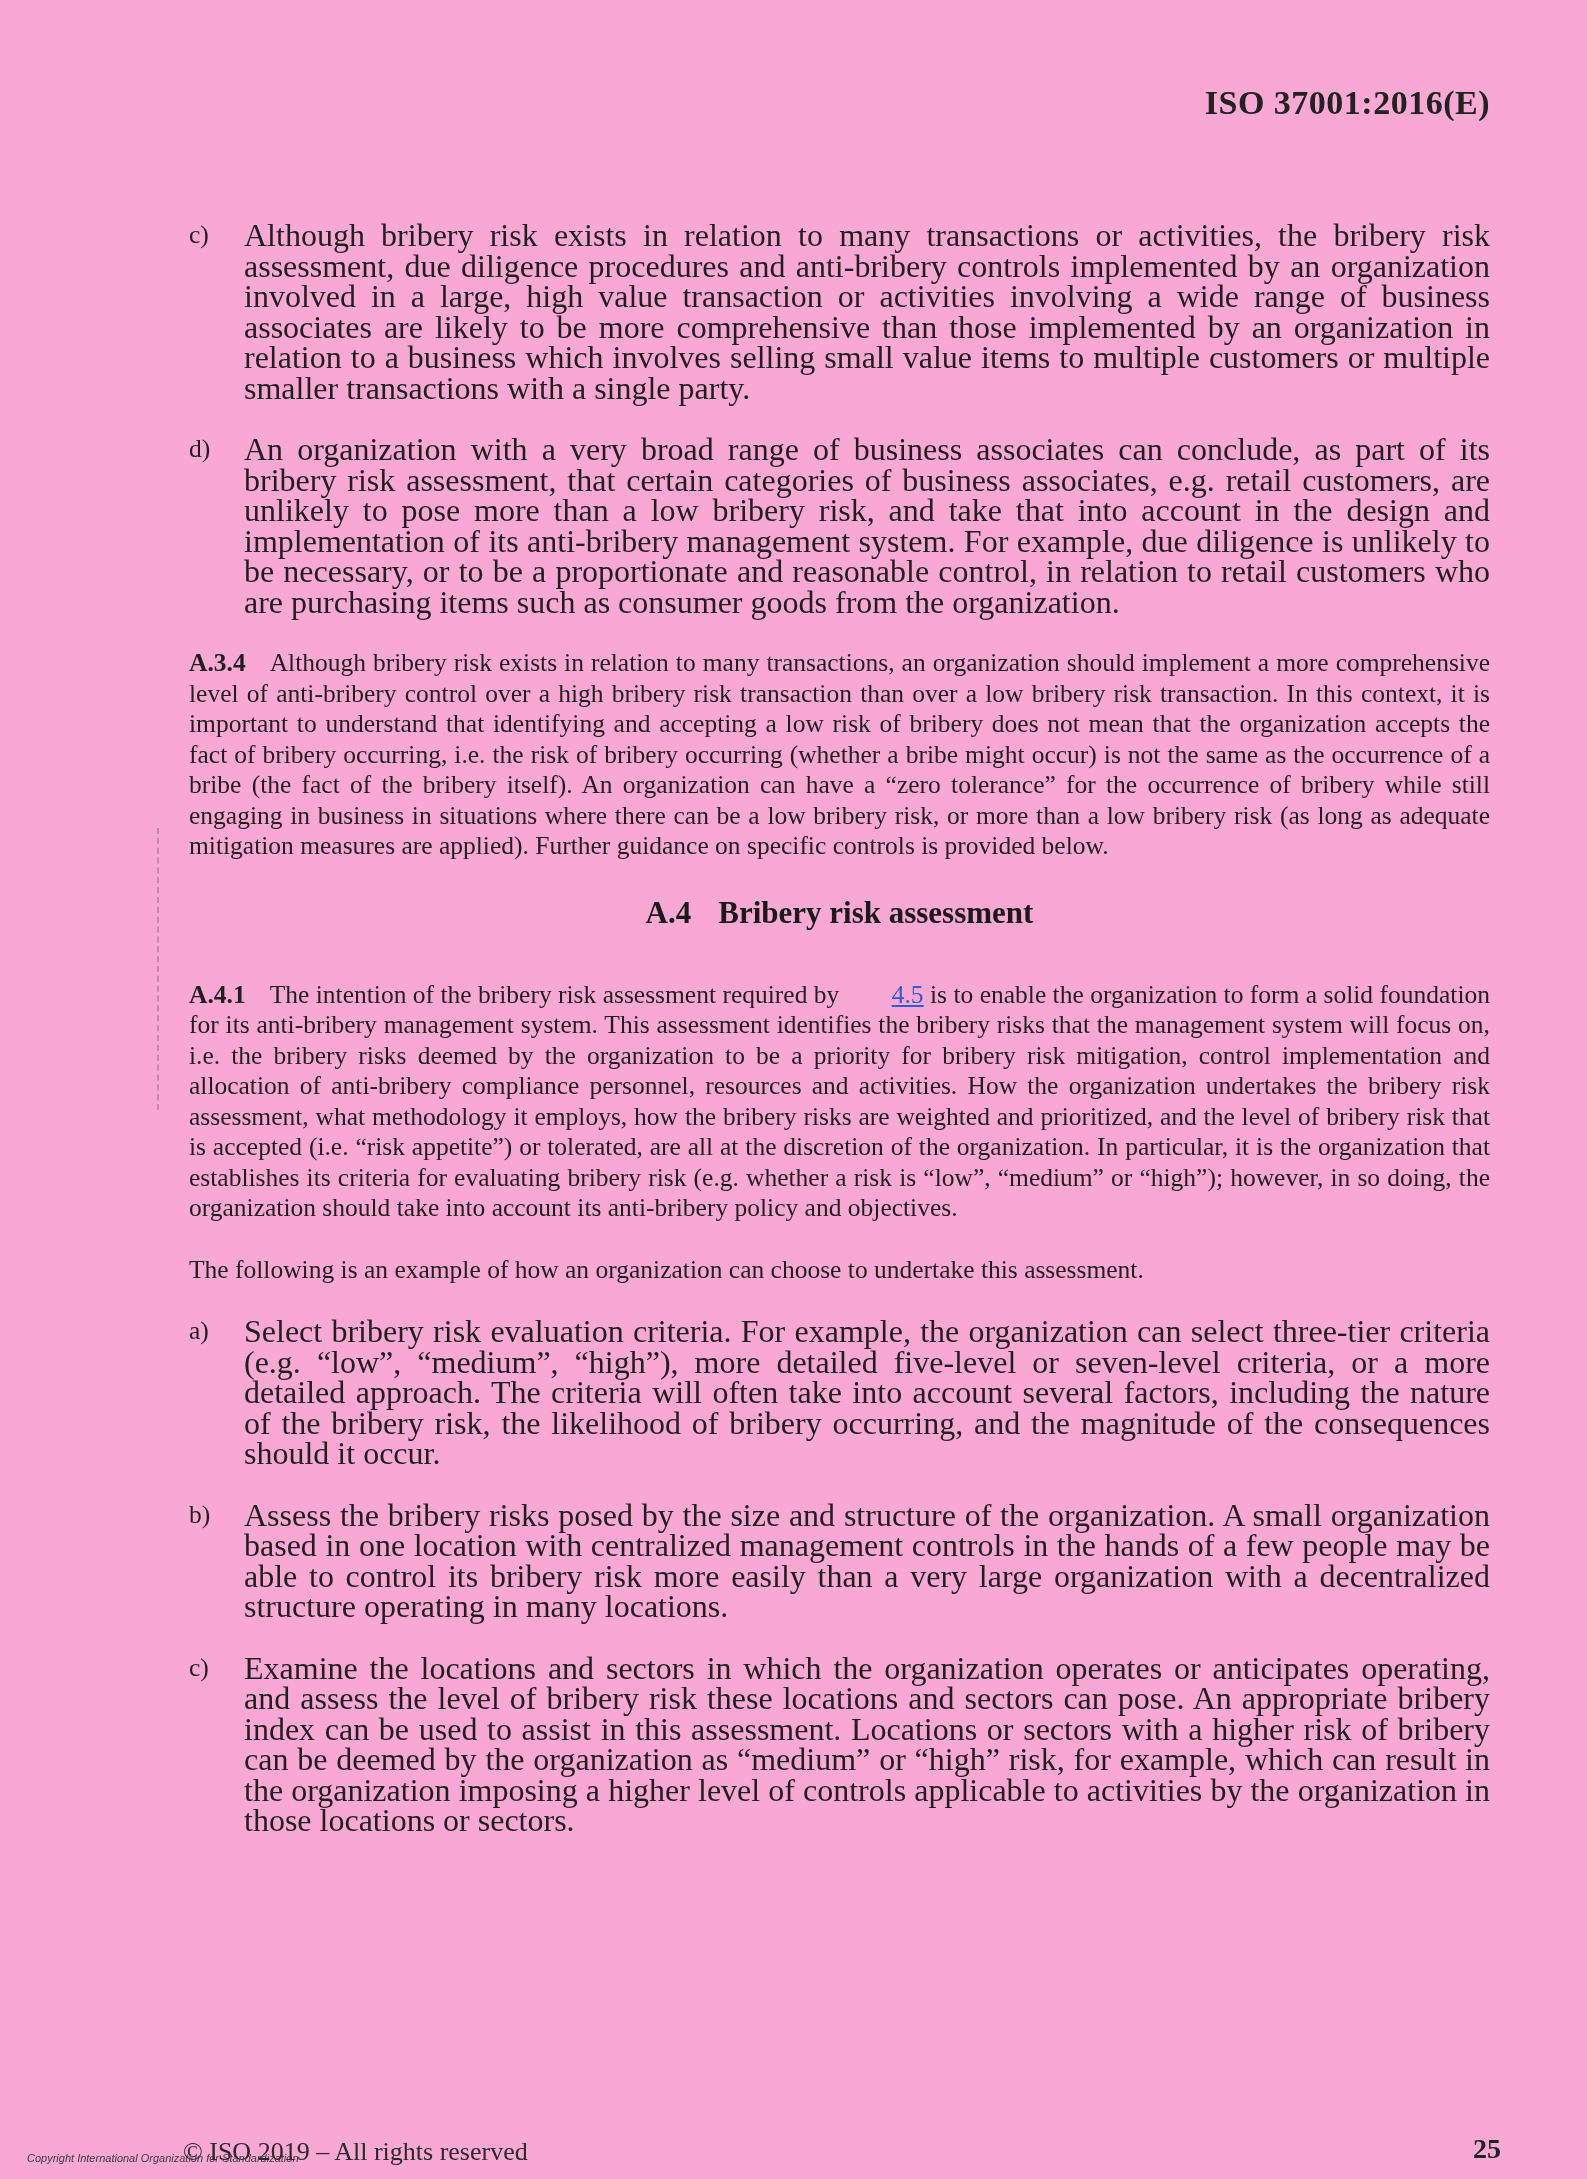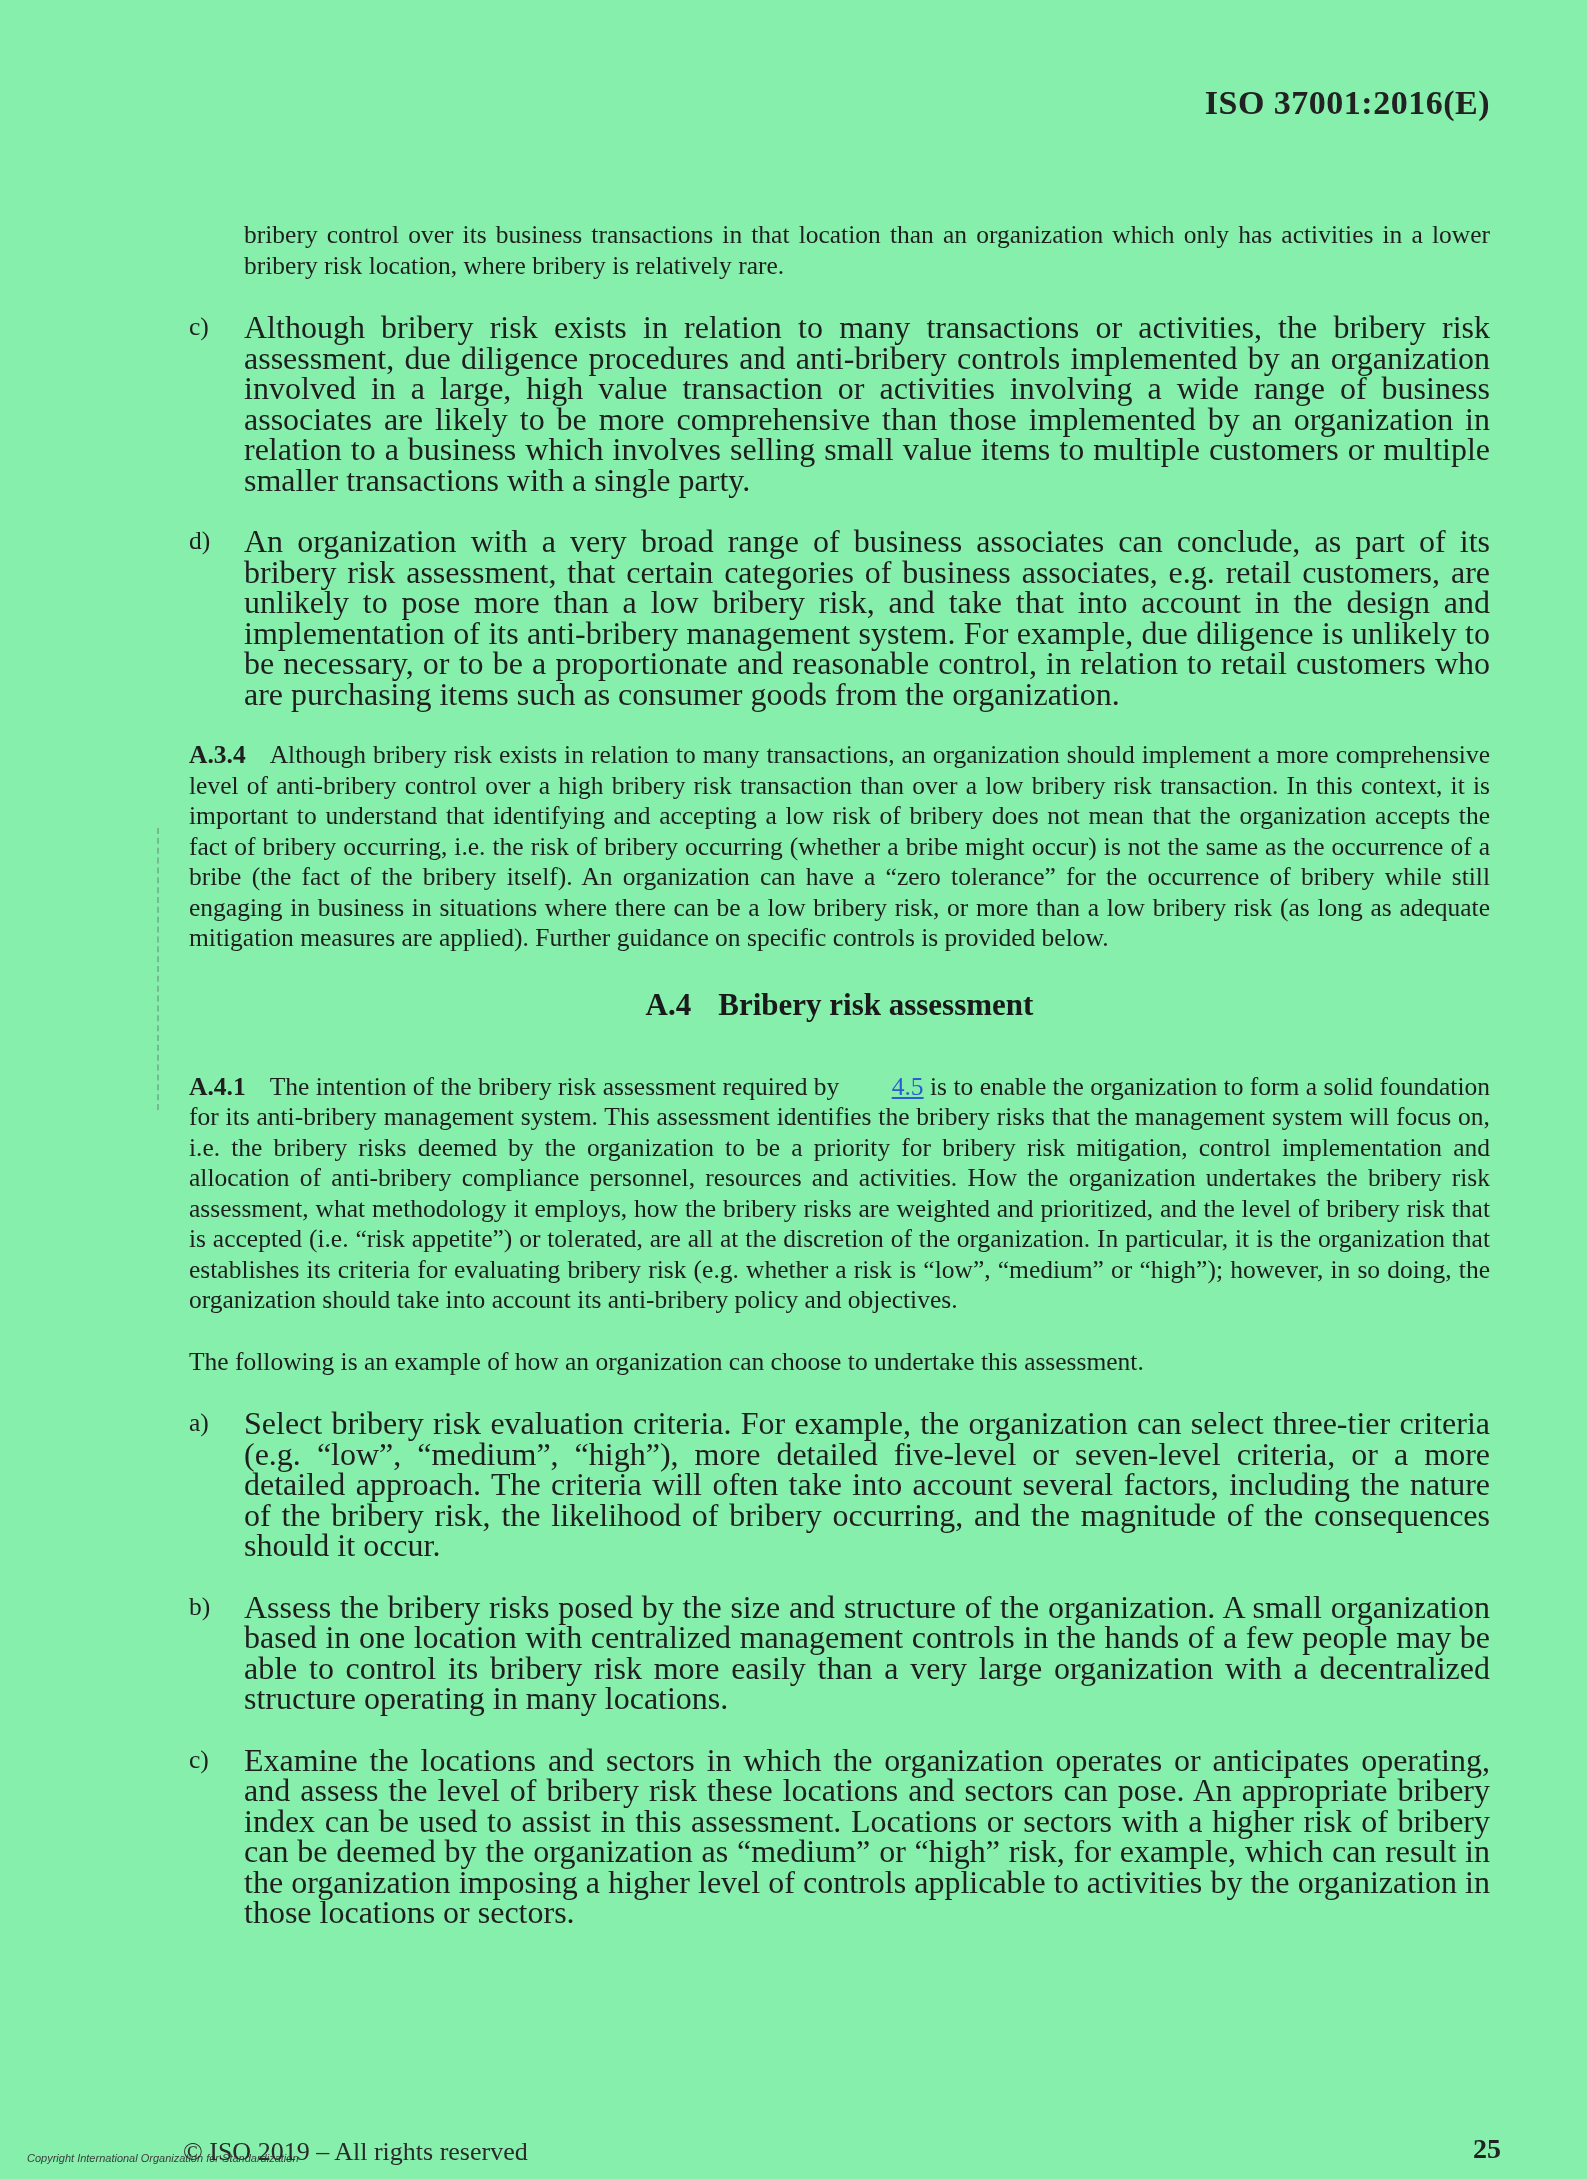--- a/index.html
+++ b/index.html
@@ -1,20 +1,20 @@
 <!DOCTYPE html>
 <html><head>
 <meta charset="utf-8">
 <style>
   * { margin: 0; padding: 0; box-sizing: border-box; }
   html, body { background: #e8e8e8; }
   body { width: 1587px; height: 2179px; position: relative; }
   .page {
     position: absolute; inset: 0;
-    background: #86efac;
+    background: #f9a8d4;
     font-family: "Liberation Serif", "DejaVu Serif", serif;
     color: #1f1f1f;
     overflow: hidden;
   }
   .page-header {
     position: absolute; top: 84px; right: 97px;
     font-weight: bold; font-size: 34px; letter-spacing: 0.5px;
     color: #222;
   }
   .content {
@@ -66,21 +66,20 @@
 <body>
 
 <div class="page">
 
   <div class="page-header">ISO 37001:2016(E)</div>
 
   <div class="margin-artifact"></div>
 
   <div class="content">
 
-    <p class="para indented">bribery control over its business transactions in that location than an organization which only has activities in a lower bribery risk location, where bribery is relatively rare.</p>
 
     <div class="list-item">
       <span class="marker">c)</span>
       <div class="item-text">Although bribery risk exists in relation to many transactions or activities, the bribery risk assessment, due diligence procedures and anti-bribery controls implemented by an organization involved in a large, high value transaction or activities involving a wide range of business associates are likely to be more comprehensive than those implemented by an organization in relation to a business which involves selling small value items to multiple customers or multiple smaller transactions with a single party.</div>
     </div>
 
     <div class="list-item">
       <span class="marker">d)</span>
       <div class="item-text">An organization with a very broad range of business associates can conclude, as part of its bribery risk assessment, that certain categories of business associates, e.g. retail customers, are unlikely to pose more than a low bribery risk, and take that into account in the design and implementation of its anti-bribery management system. For example, due diligence is unlikely to be necessary, or to be a proportionate and reasonable control, in relation to retail customers who are purchasing items such as consumer goods from the organization.</div>
     </div>

